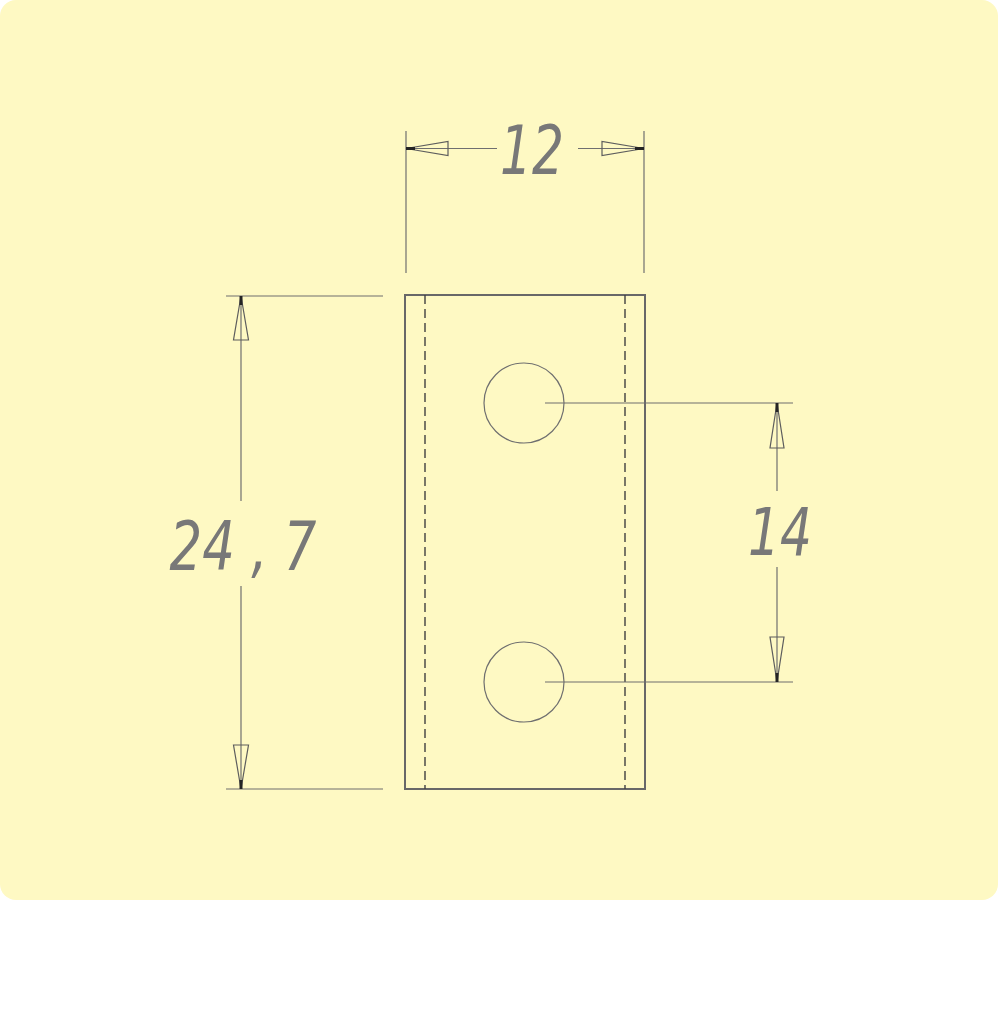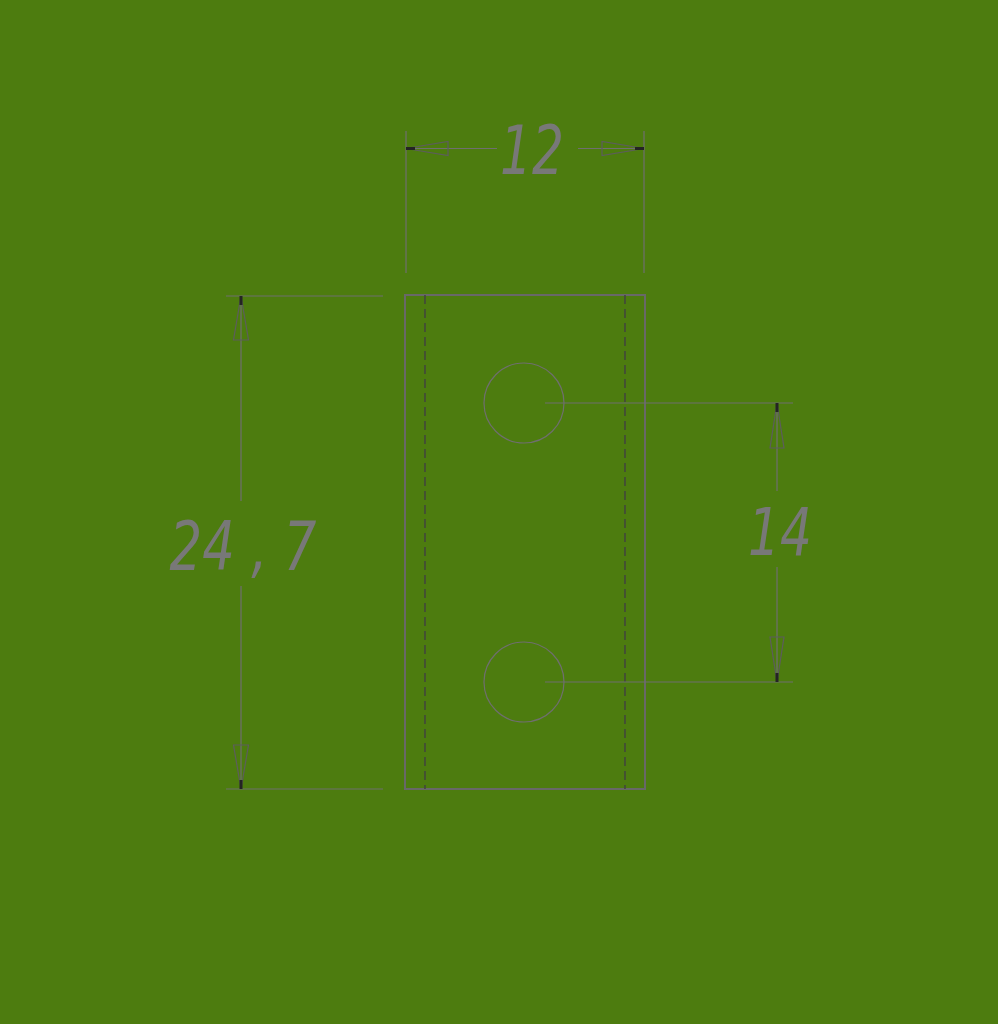--- a/index.html
+++ b/index.html
@@ -7,22 +7,23 @@
     padding: 0;
     background: #ffffff;
     width: 998px;
     height: 1024px;
     overflow: hidden;
     font-family: "DejaVu Sans", sans-serif;
   }
   .canvas {
     position: relative;
     width: 998px;
-    height: 1024px;
-    background: #4d7c0f;
+    height: 900px;
+    background: #fef9c3;
+    border-radius: 16px;
   }
   svg { display: block; }
 
   
   .thin  { stroke: #6f6f6f; stroke-width: 1.2; fill: none; }
   .outline { stroke: #686868; stroke-width: 2; fill: none; }
   .hidden-ln { stroke: #414141; stroke-width: 1.4; fill: none; stroke-dasharray: 9 5; }
   .arrow { stroke: #5d5d5d; stroke-width: 1.2; fill: none; stroke-linejoin: miter; }
   .tip   { stroke: #242424; stroke-width: 3; fill: none; }
 

